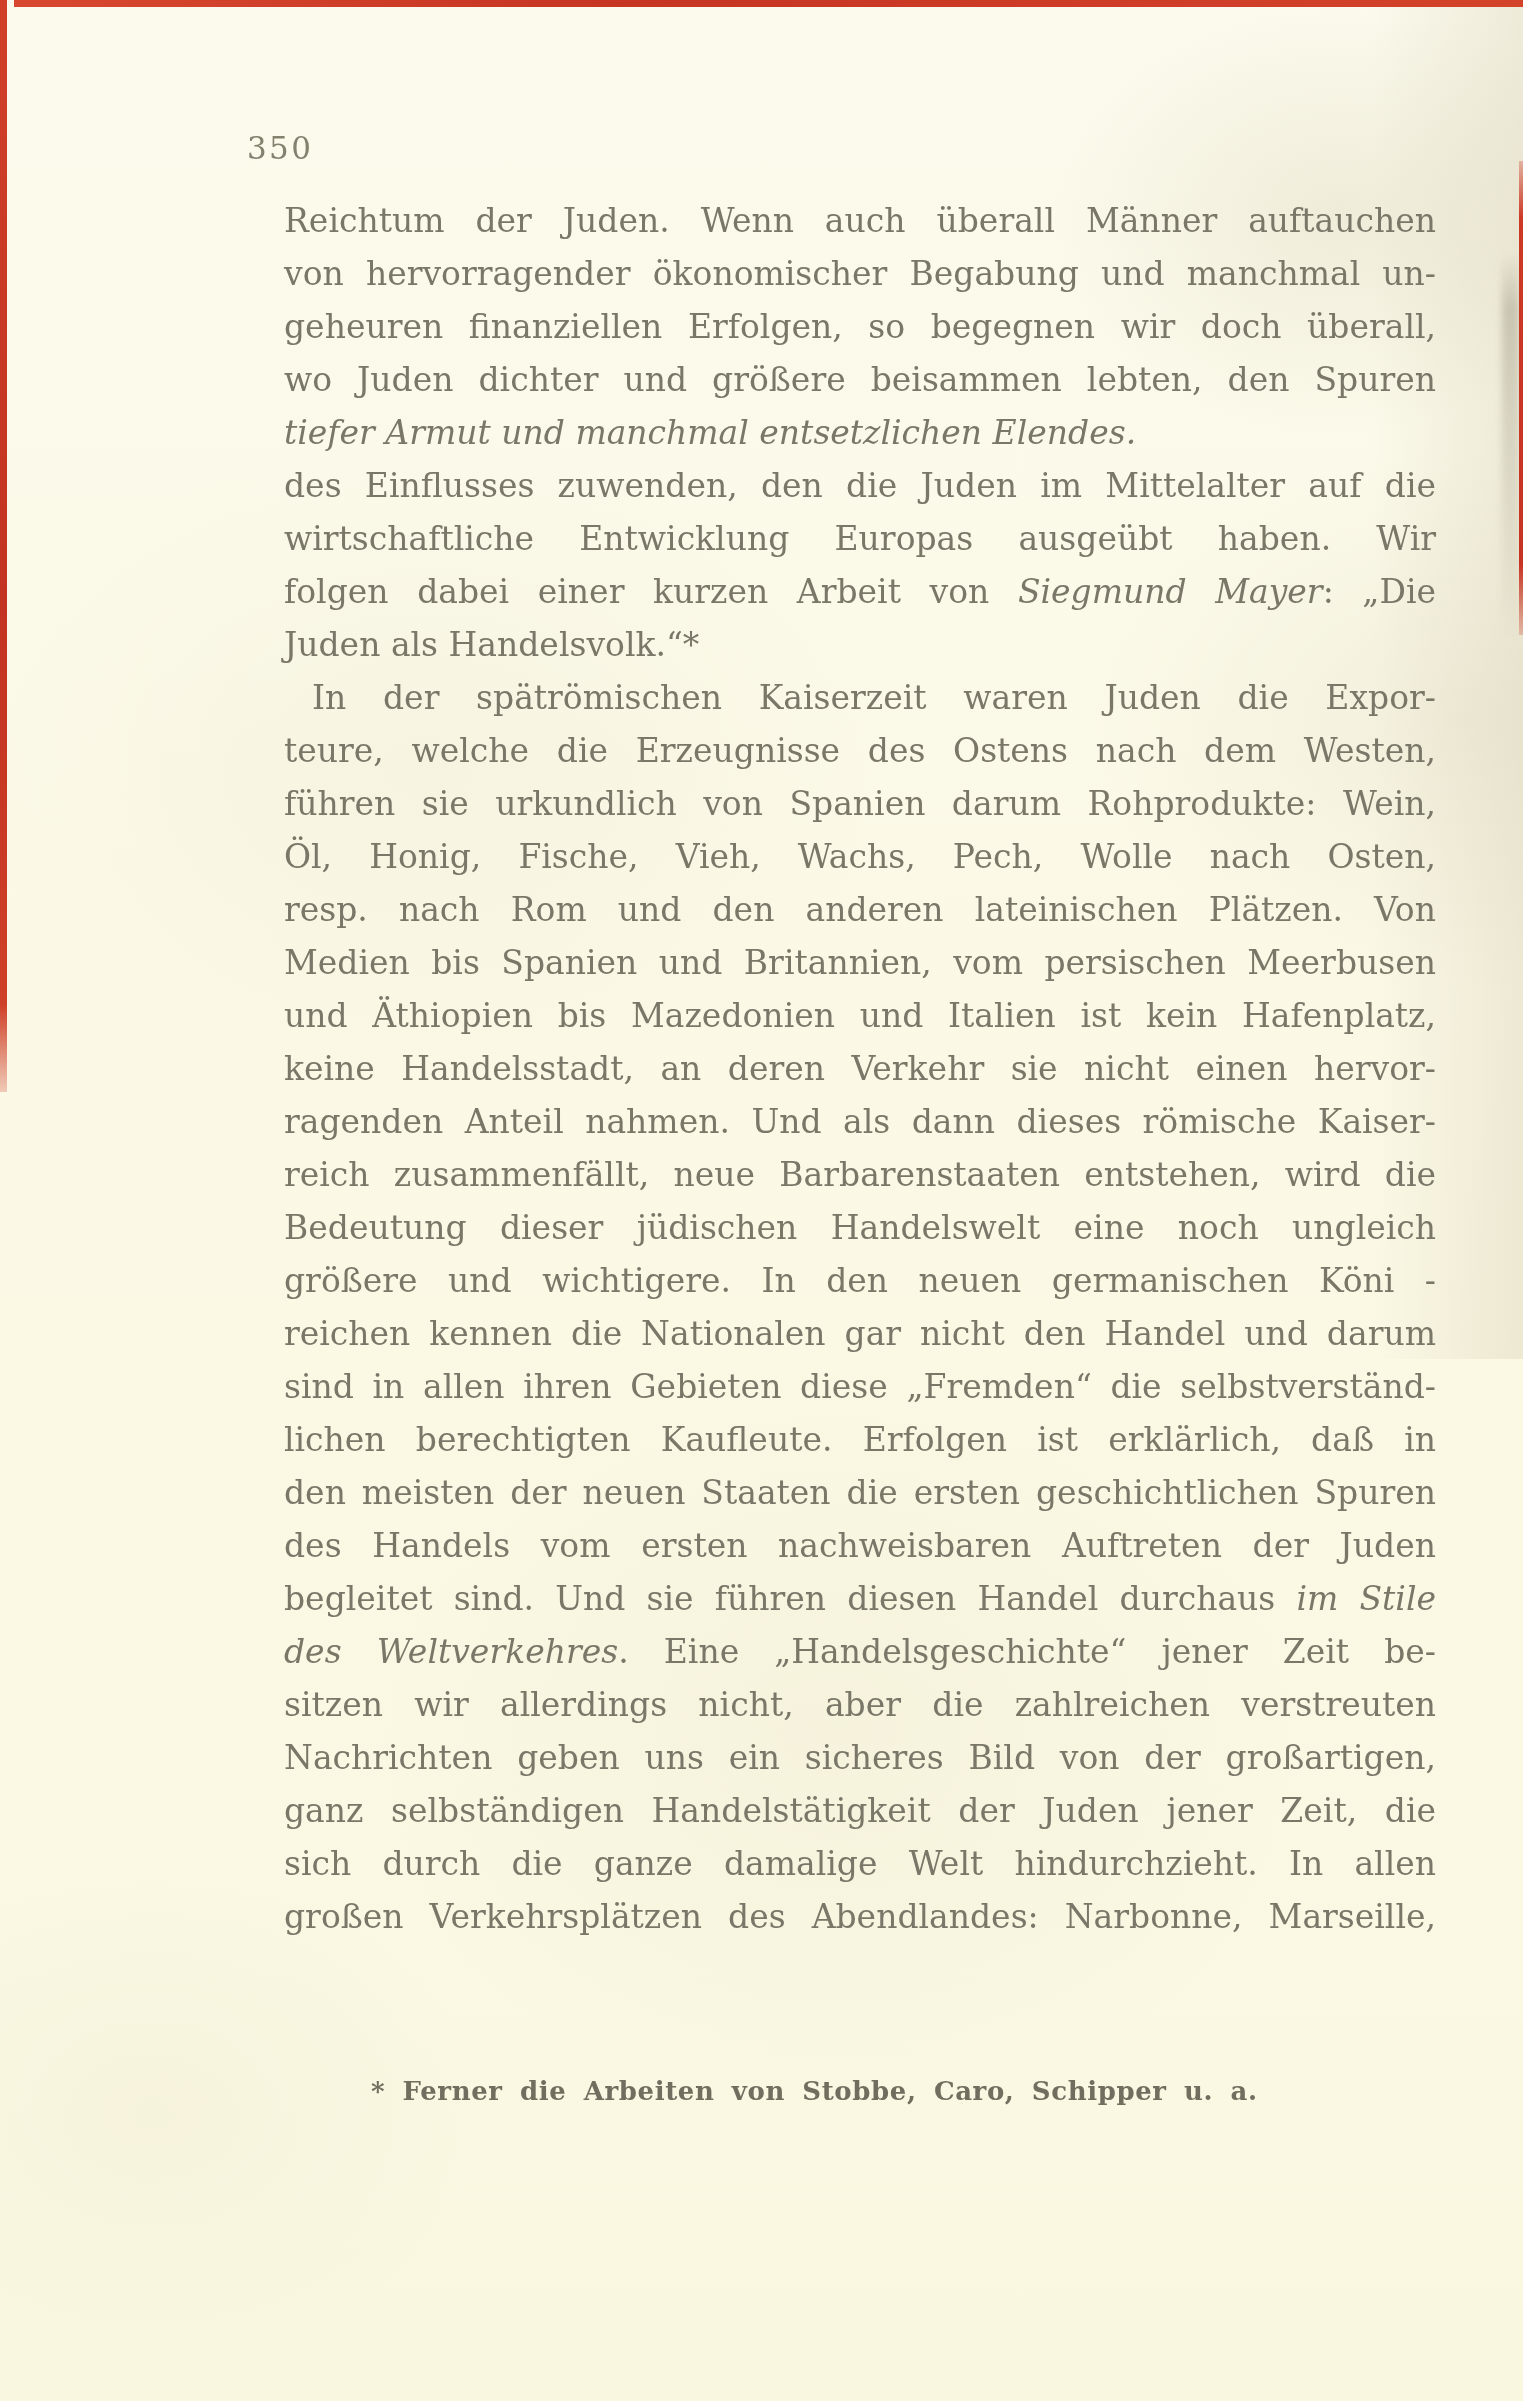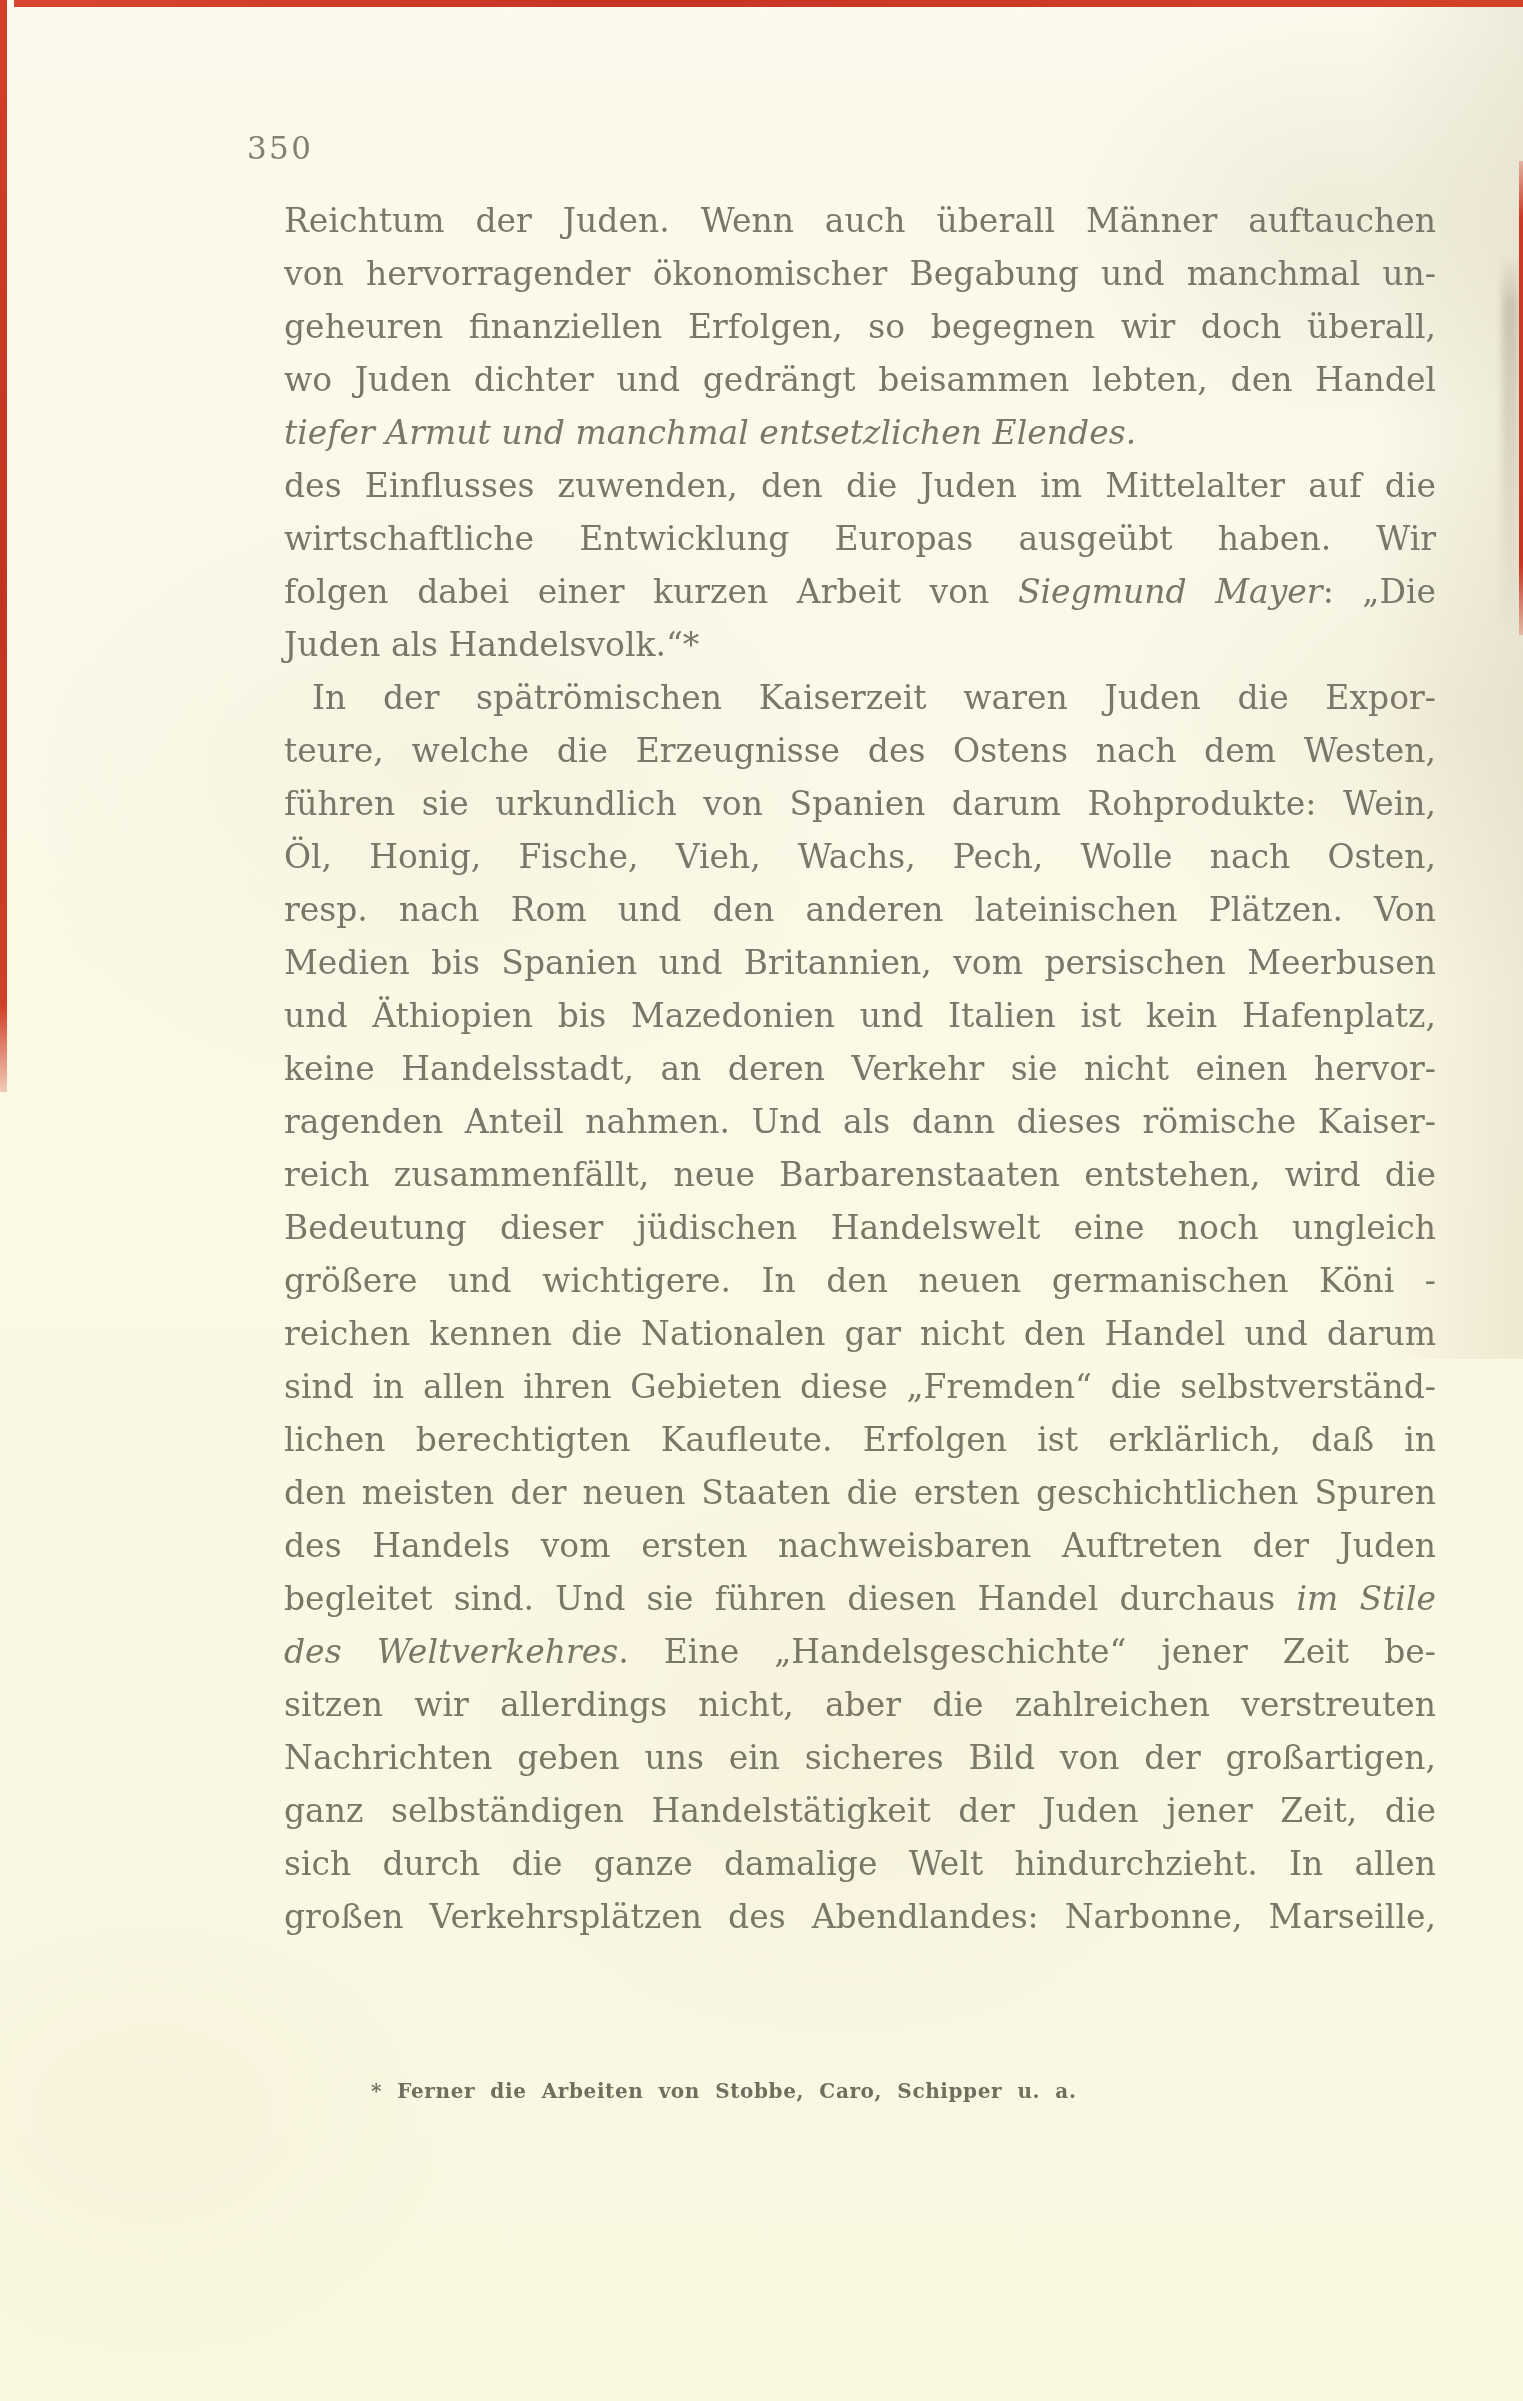--- a/index.html
+++ b/index.html
@@ -64,42 +64,42 @@
     white-space: nowrap; 
   }
   .line { white-space: normal; }
   .line.last   { text-align-last: left; }
   .line.indent { text-indent: 28px; }
   .line.italic { font-style: italic; }
   .line em { font-style: italic; }
 
   .footnote {
     position: absolute; left: 371px; top: 2071px;
-    font-size: 20px; line-height: 41px;
+    font-size: 26px; line-height: 41px;
     color: #716e5f; font-weight: bold;
     letter-spacing: 0.6px; word-spacing: 7.7px; text-align: right;
   }
 </style>
 </head>
 <body>
 
 <div class="page">
   <div class="right-shade"></div>
   <div class="smudge"></div>
   <div class="edge-top"></div>
   <div class="edge-left"></div>
   <div class="edge-right"></div>
 
   <div class="pagenum">350</div>
 
   <div class="text-column">
       <div class="line"><span>Reichtum der Juden. Wenn auch überall Männer auftauchen</span></div>
       <div class="line"><span>von hervorragender ökonomischer Begabung und manchmal un-</span></div>
       <div class="line"><span>geheuren finanziellen Erfolgen, so begegnen wir doch überall,</span></div>
-      <div class="line"><span>wo Juden dichter und gedrängt beisammen lebten, den Handel</span></div>
+      <div class="line"><span>wo Juden dichter und größere beisammen lebten, den Spuren</span></div>
       <div class="line last italic"><span>tiefer Armut und manchmal entsetzlichen Elendes.</span></div>
       <div class="line"><span>des Einflusses zuwenden, den die Juden im Mittelalter auf die</span></div>
       <div class="line"><span>wirtschaftliche Entwicklung Europas ausgeübt haben. Wir</span></div>
       <div class="line"><span>folgen dabei einer kurzen Arbeit von </span><em>Siegmund Mayer</em><span>: „Die</span></div>
       <div class="line last"><span>Juden als Handelsvolk.“*</span></div>
       <div class="line indent"><span>In der spätrömischen Kaiserzeit waren Juden die Expor-</span></div>
       <div class="line"><span>teure, welche die Erzeugnisse des Ostens nach dem Westen,</span></div>
       <div class="line"><span>führen sie urkundlich von Spanien darum Rohprodukte: Wein,</span></div>
       <div class="line"><span>Öl, Honig, Fische, Vieh, Wachs, Pech, Wolle nach Osten,</span></div>
       <div class="line"><span>resp. nach Rom und den anderen lateinischen Plätzen. Von</span></div>

